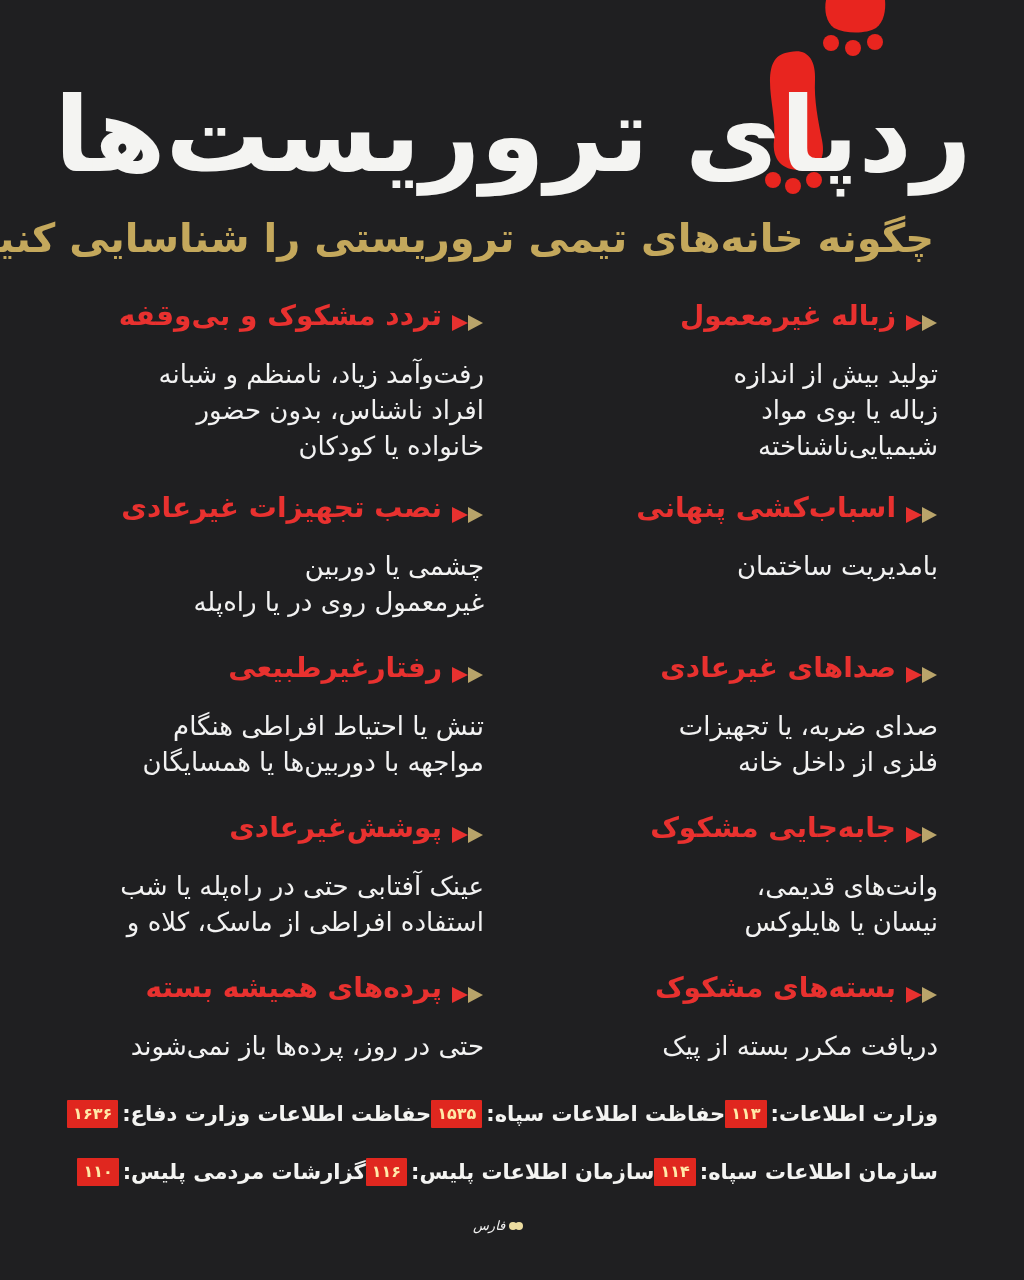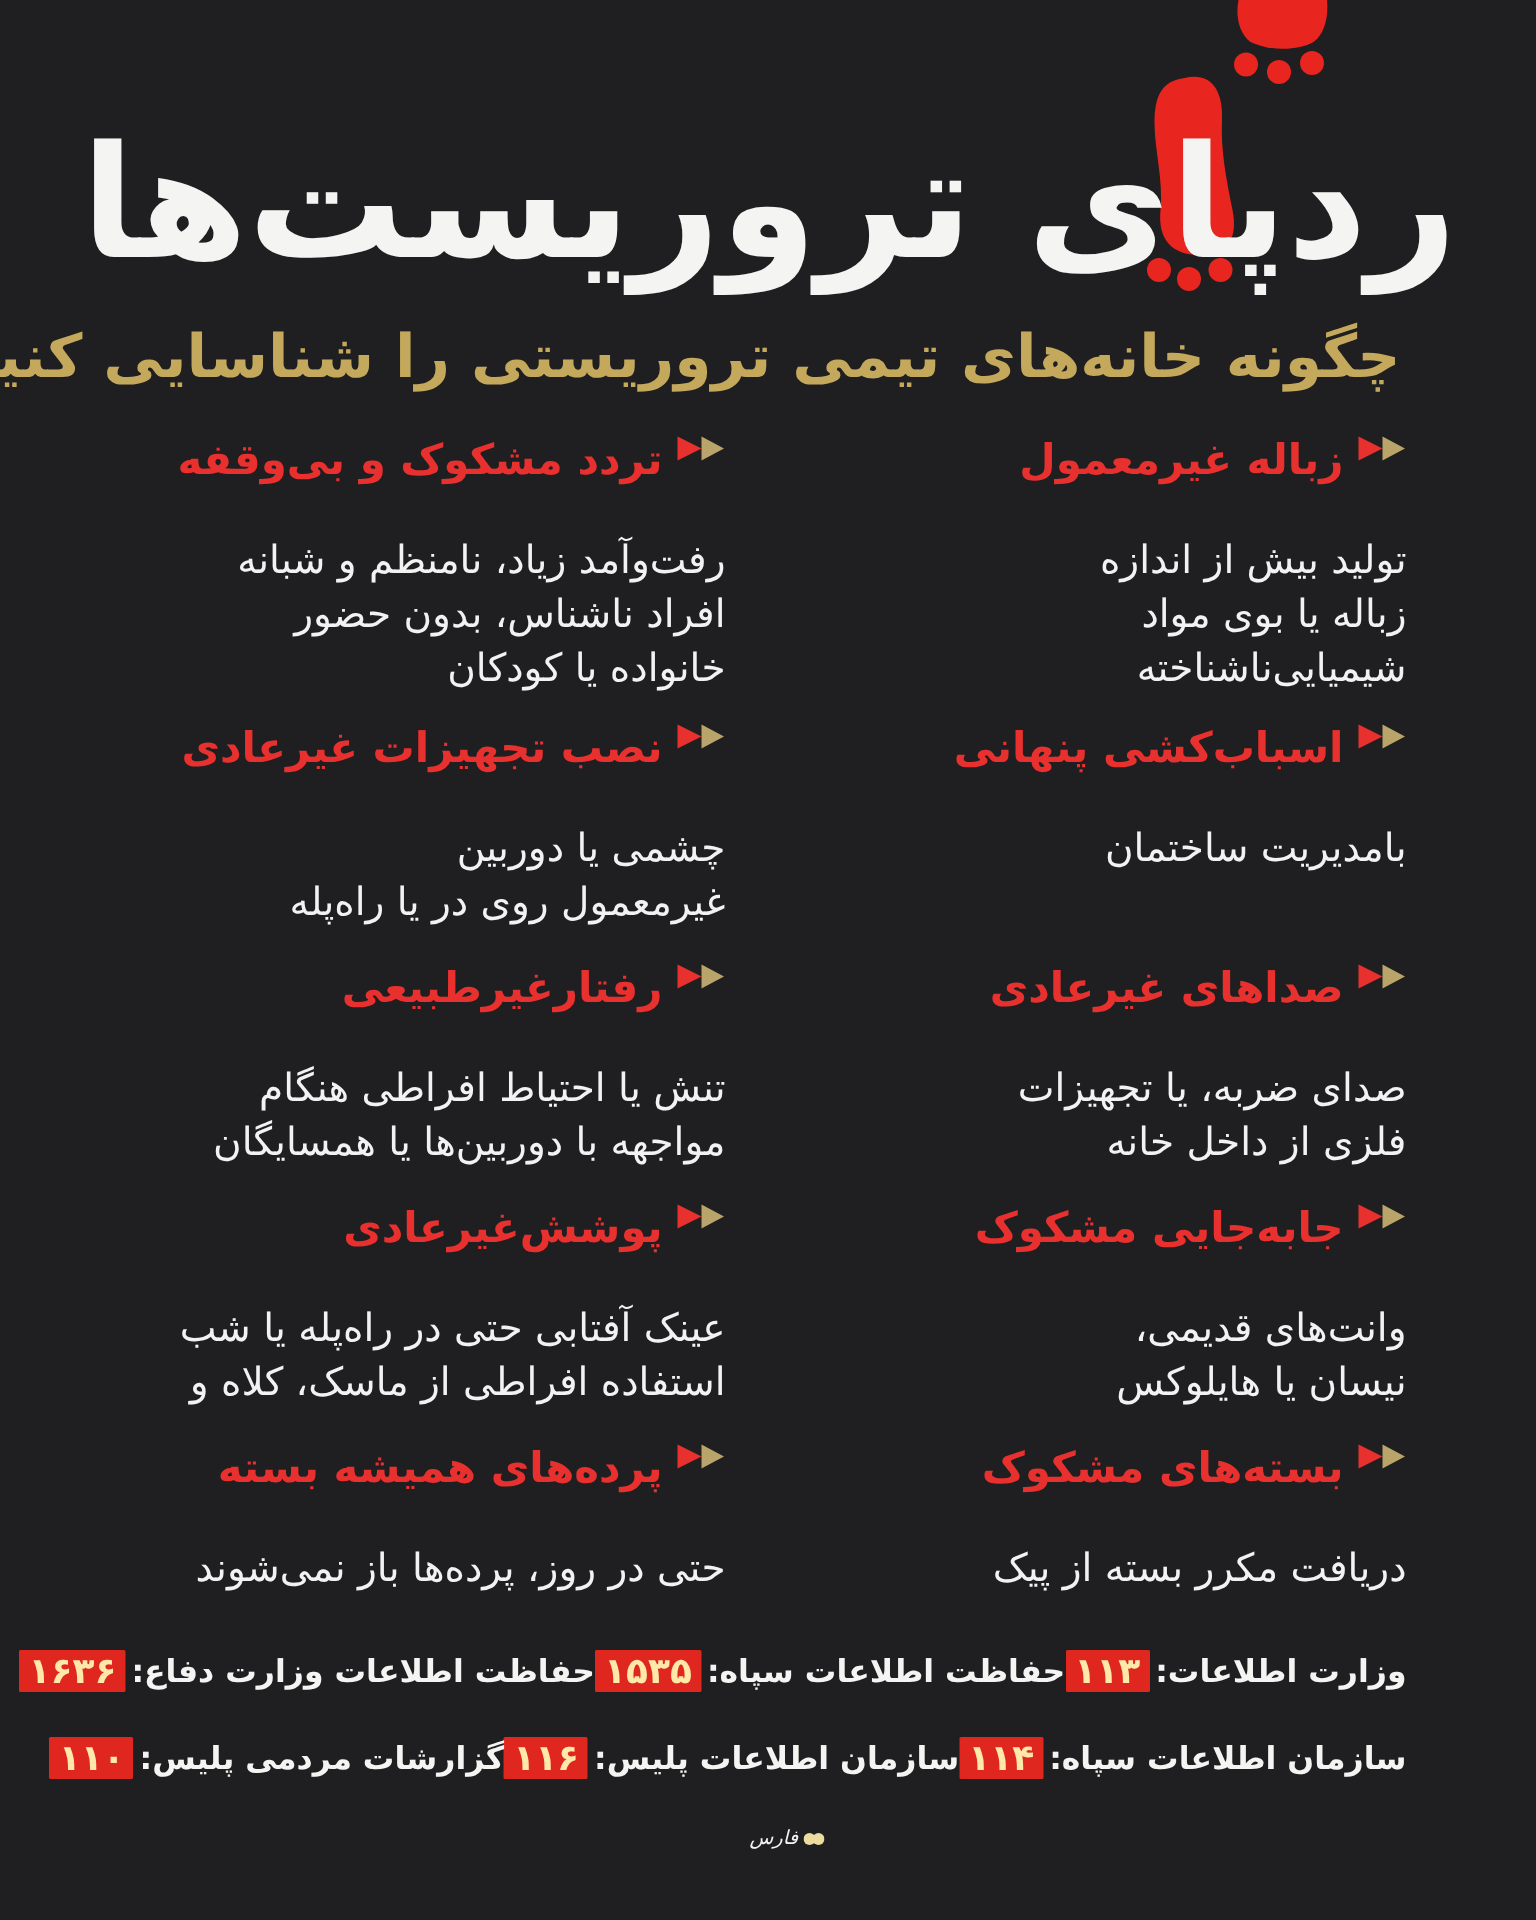--- a/index.html
+++ b/index.html
@@ -14,36 +14,36 @@
     .footprints { position: absolute; top: 0; left: 0; width: 1024px; height: 200px; pointer-events: none; }
 
     .subtitle { position: absolute; top: 215px; right: 90px; left: 90px; text-align: center; font-size: 40px; font-weight: bold; color: #c4a85c; white-space: nowrap; letter-spacing: -1px; }
 
     
     .col { position: absolute; top: 290px; width: 420px; }
     .col-right { right: 86px; }
     .col-left { right: 540px; }
 
     .item { margin-bottom: 0; }
-    .item-head { display: flex; align-items: flex-start; gap: 8px; height: 42px; }
+    .item-head { display: flex; align-items: flex-end; gap: 8px; height: 42px; }
     .arrows { display: inline-flex; align-items: center; gap: 2px; flex: none; }
     .arrows svg { display: block; }
     .item-title { font-size: 28px; font-weight: bold; color: #e8312f; white-space: nowrap; letter-spacing: -0.5px; }
     .item-body { margin-top: 24px; }
     .item-line { font-size: 26px; line-height: 36px; color: #f2f2f2; white-space: nowrap; font-weight: normal; }
 
     
     .hotlines { position: absolute; left: 86px; right: 86px; }
     .hot-row { position: absolute; left: 0; right: 0; display: flex; justify-content: space-between; direction: rtl; }
     .hot-row.r1 { top: 1100px; }
     .hot-row.r2 { top: 1158px; }
     .hot { display: inline-flex; align-items: center; gap: 4px; font-size: 21px; font-weight: bold; color: #f4f4f2; white-space: nowrap; }
-    .hot-num { background: #e0271f; color: #ffe9a8; font-weight: bold; font-size: 24px; padding: 1px 6px; line-height: 26px; border-radius: 1px; direction: ltr; }
-
-    .logo { position: absolute; top: 1218px; left: 500px; display: flex; align-items: center; gap: 4px; }
+    .hot-num { background: #e0271f; color: #ffe9a8; font-weight: bold; font-size: 16px; padding: 1px 6px; line-height: 26px; border-radius: 1px; direction: ltr; }
+
+    .logo { position: absolute; top: 1218px; left: 473px; display: flex; align-items: center; gap: 4px; }
     .logo-text { font-size: 13px; color: #f2f2f2; font-style: italic; }
   </style>
 </head>
 <body>
 
 <div class="poster">
 
   <svg class="footprints" viewBox="0 0 1024 200" xmlns="http://www.w3.org/2000/svg">
 
     <path d="M826 0 L885 0 C886 10 884 22 876 28 C866 34 846 34 834 28 C826 22 824 10 826 0 Z" fill="#e8251f"></path>

